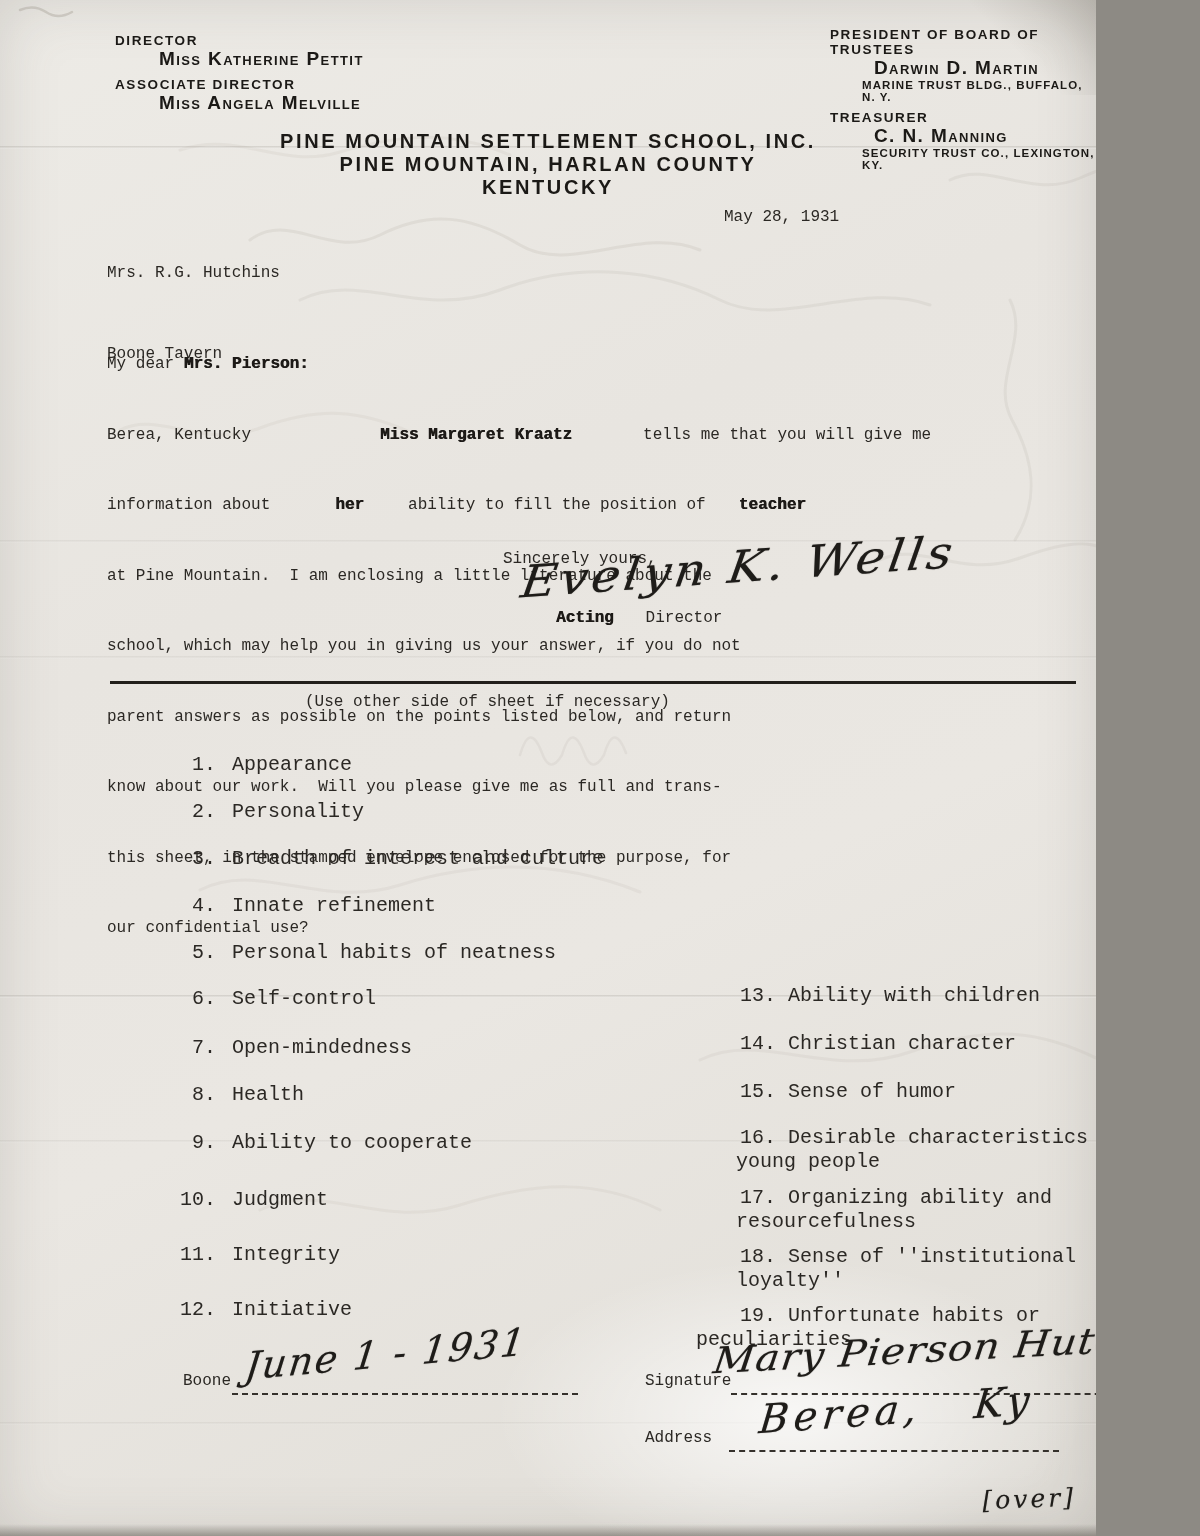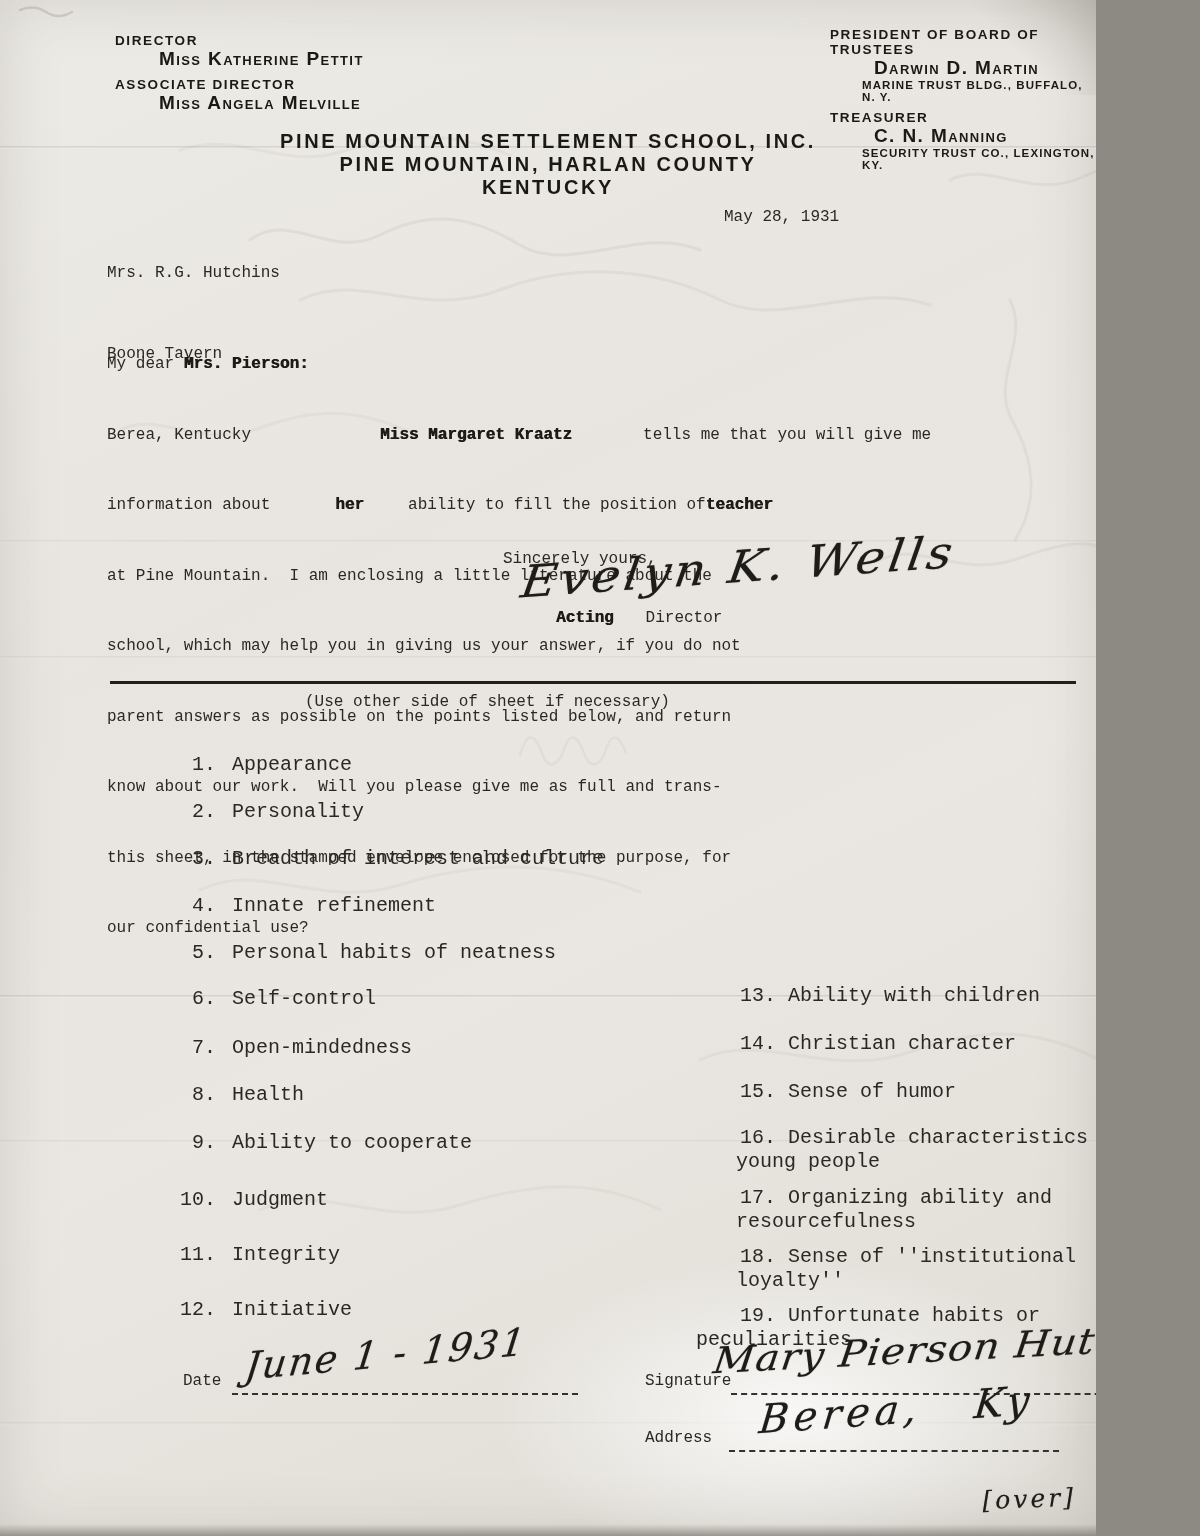--- a/index.html
+++ b/index.html
@@ -112,21 +112,21 @@
     <div class="abs tw" style="left:107px; top:206px; line-height:27px">
       <div>Mrs. R.G. Hutchins</div>
       <div>Boone Tavern</div>
       <div>Berea, Kentucky</div>
     </div>
     <div class="abs tw" style="left:724px; top:206px">May 28, 1931</div>
 
     <div class="abs tw" style="left:107px; top:306px">
       <div><span>My dear </span><span class="b">Mrs. Pierson:</span></div>
       <div style="padding-left:273px"><span class="b">Miss Margaret Kraatz</span><span style="margin-left:71px">tells me that you will give me</span></div>
-      <div><span>information about</span><span class="b" style="margin-left:65px">her</span><span style="margin-left:44px">ability to fill the position of</span><span class="b" style="">teacher</span></div>
+      <div><span>information about</span><span class="b" style="margin-left:65px">her</span><span style="margin-left:44px">ability to fill the position of</span><span class="b" style="margin-left:33px">teacher</span></div>
       <div>at Pine Mountain.  I am enclosing a little literature about the</div>
       <div>school, which may help you in giving us your answer, if you do not</div>
       <div>parent answers as possible on the points listed below, and return</div>
       <div>know about our work.  Will you please give me as full and trans-</div>
       <div>this sheet, in the stamped envelope enclosed for the purpose, for</div>
       <div>our confidential use?</div>
     </div>
 
     <div class="abs tw" style="left:503px; top:548px">Sincerely yours,</div>
     <div class="hand" style="left:525px; top:556px; font-size:44px; letter-spacing:3px; transform:rotate(-4deg) skewX(-12deg) scaleX(1.12)">Evelyn K. Wells</div>
@@ -149,21 +149,21 @@
     <div class="q-item left" style="top:1298px"><span class="q-num">12.</span><span>Initiative</span></div>
 
     <div class="q-item right" style="top:984px"><div><span class="q-num">13.</span><span>Ability with children</span></div></div>
     <div class="q-item right" style="top:1032px"><div><span class="q-num">14.</span><span>Christian character</span></div></div>
     <div class="q-item right" style="top:1080px"><div><span class="q-num">15.</span><span>Sense of humor</span></div></div>
     <div class="q-item right" style="top:1126px"><div><span class="q-num">16.</span><span>Desirable characteristics for</span></div><div class="q-line2">young people</div></div>
     <div class="q-item right" style="top:1186px"><div><span class="q-num">17.</span><span>Organizing ability and</span></div><div class="q-line2">resourcefulness</div></div>
     <div class="q-item right" style="top:1245px"><div><span class="q-num">18.</span><span>Sense of ''institutional</span></div><div class="q-line2">loyalty''</div></div>
     <div class="q-item right" style="top:1304px"><div><span class="q-num">19.</span><span>Unfortunate habits or</span></div><div class="q-line2 flush">peculiarities</div></div>
 
-    <div class="abs tw" style="left:183px; top:1370px">Date</div>
+    <div class="abs tw" style="left:183px; top:1370px">Boone</div>
     <div class="dash" style="left:232px; top:1393px; width:346px"></div>
     <div class="hand" style="left:248px; top:1344px; font-size:38px; letter-spacing:2px; transform:rotate(-5deg) skewX(-12deg)">June 1 - 1931</div>
 
     <div class="abs tw" style="left:645px; top:1370px">Signature</div>
     <div class="dash" style="left:731px; top:1393px; width:400px"></div>
     <div class="hand" style="left:716px; top:1340px; font-size:36px; letter-spacing:1px; transform:rotate(-3deg) skewX(-10deg) scaleX(1.12)">Mary Pierson Hutchins</div>
 
     <div class="abs tw" style="left:645px; top:1427px">Address</div>
     <div class="dash" style="left:729px; top:1450px; width:330px"></div>
     <div class="hand" style="left:762px; top:1396px; font-size:40px; letter-spacing:5px; transform:rotate(-4deg) skewX(-10deg)">Berea,   Ky</div>

